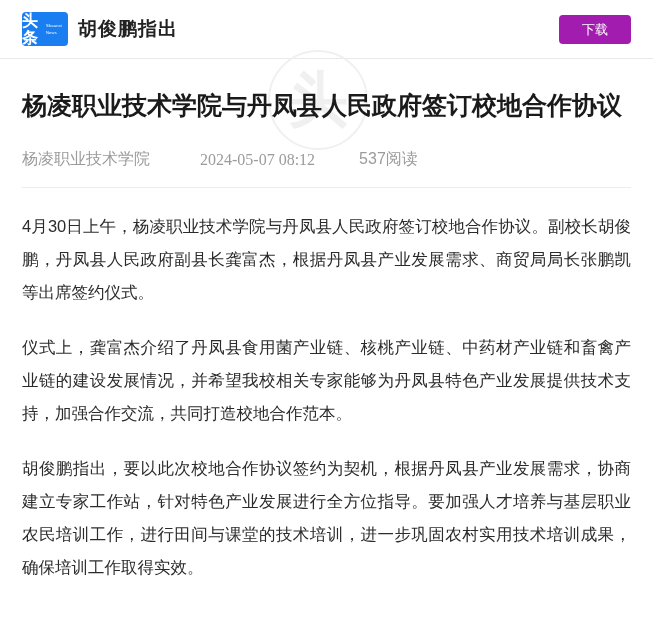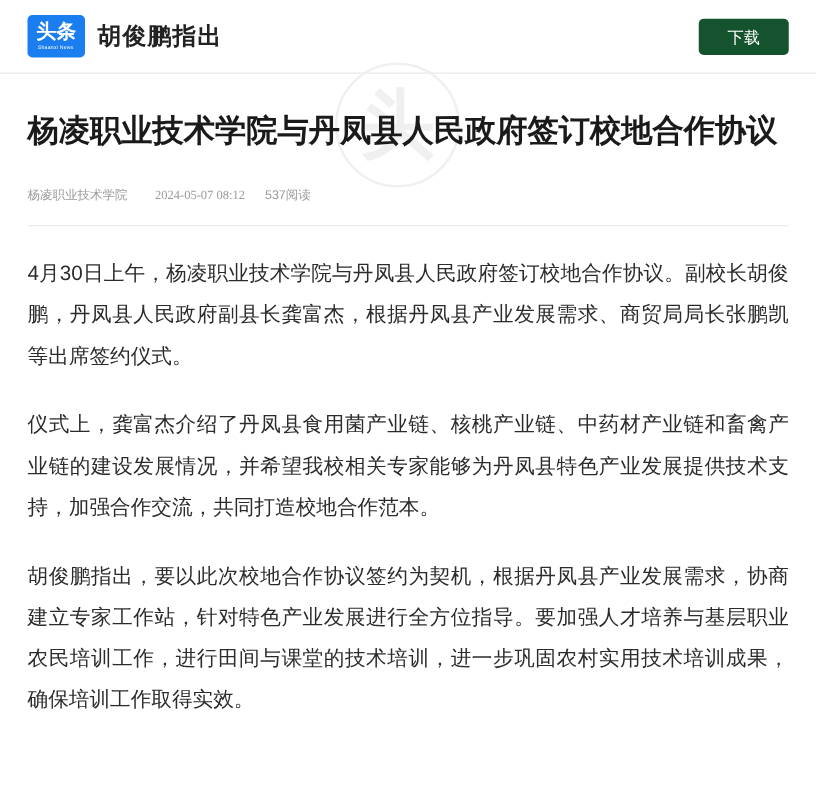--- a/index.html
+++ b/index.html
@@ -29,21 +29,21 @@
     padding: 0 22px;
     box-sizing: border-box;
     background: #ffffff;
   }
   .logo-box {
     width: 46px;
     height: 34px;
     background: #1a7df0;
     border-radius: 4px;
     display: flex;
-    flex-direction: column;
+    flex-direction: row;
     align-items: center;
     justify-content: center;
     color: #ffffff;
     flex: none;
     margin-right: 10px;
   }
   .logo-box .logo-cn {
     font-size: 16px;
     font-weight: bold;
     line-height: 17px;
@@ -58,21 +58,21 @@
   .site-name {
     font-size: 19px;
     font-weight: bold;
     color: #222222;
     letter-spacing: 1px;
   }
   .header-spacer { flex: 1; }
   .download-btn {
     width: 72px;
     height: 29px;
-    background: #14532d;
+    background: #a21caf;
     color: #ffffff;
     border: none;
     border-radius: 4px;
     font-size: 13px;
     font-family: "Liberation Sans", sans-serif;
     cursor: pointer;
     line-height: 29px;
     padding: 0;
     text-align: center;
   }
@@ -109,24 +109,25 @@
   .headline {
     margin: 28px 0 0 0;
     font-size: 25px;
     line-height: 36px;
     font-weight: bold;
     color: #1a1a1a;
     letter-spacing: 0px;
   }
   .meta {
     margin-top: 26px;
-    font-size: 10px;
+    font-size: 16px;
     color: #9b9b9b;
     display: flex;
     align-items: center;
+    gap: 28px;
   }
   .meta .src { margin-right: 22px; }
   .meta .date { margin-right: 16px; font-family: Liberation Serif, serif; }
   .meta .reads { }
   .meta-rule {
     margin-top: 17px;
     height: 1px;
     background: #ececec;
   }
   .body {

